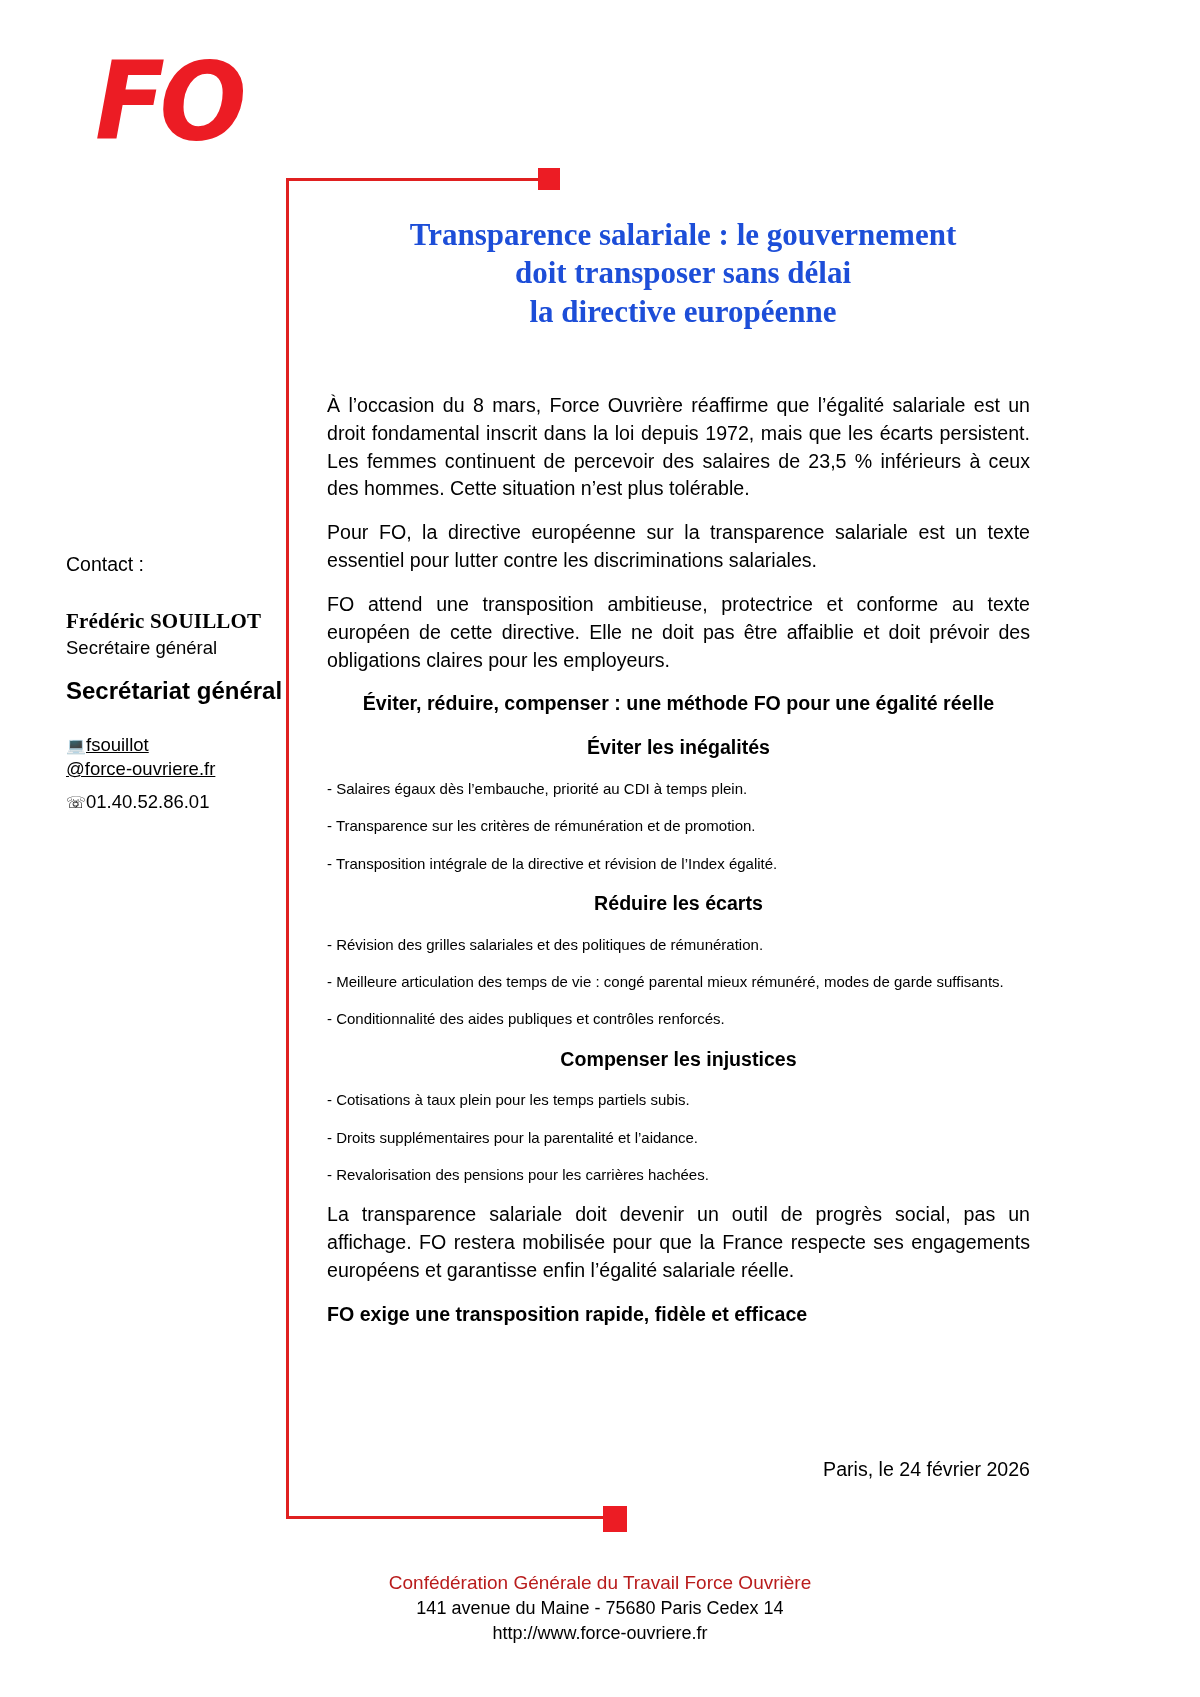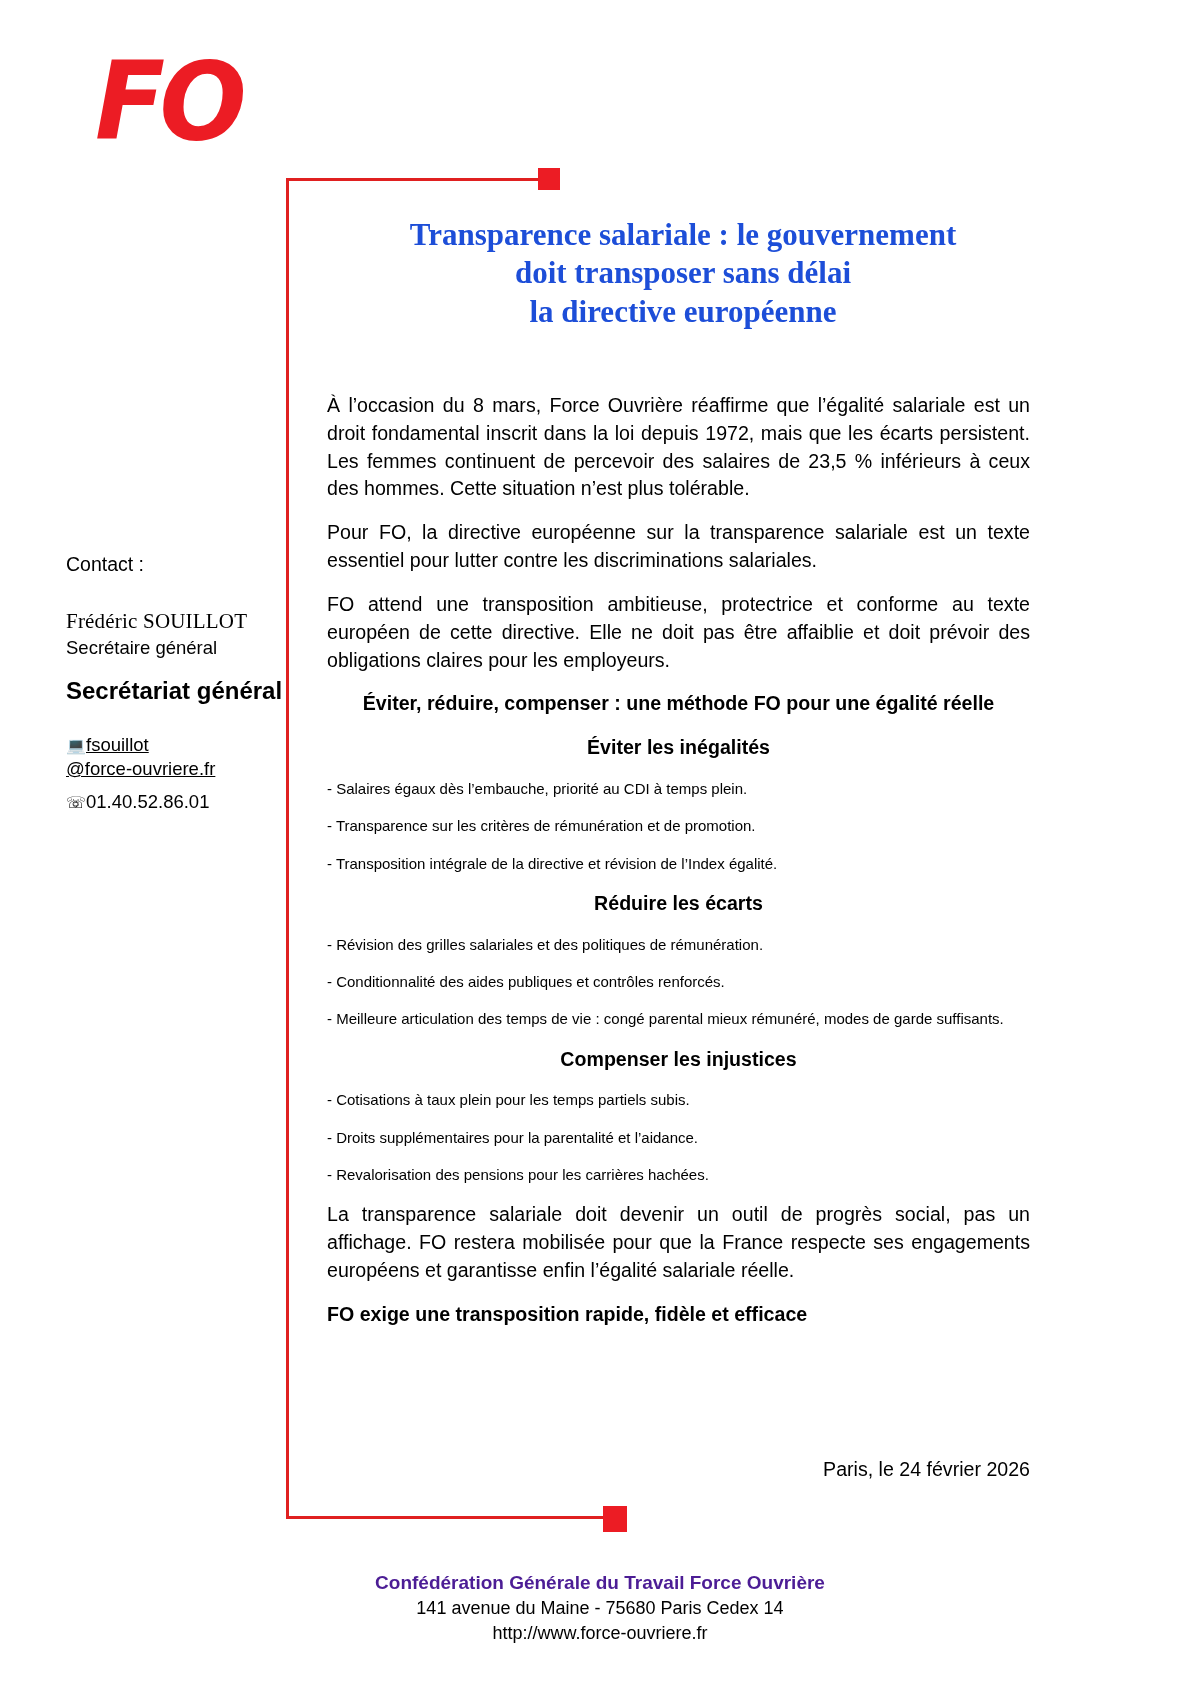--- a/index.html
+++ b/index.html
@@ -116,21 +116,21 @@
     width: 218px;
     font-size: 19.5px;
     line-height: 1.32;
   }
   .sidebar .contact-label {
     font-size: 19.5px;
     margin-bottom: 30px;
   }
   .sidebar .person-name {
     font-family: "Liberation Serif", serif;
-    font-weight: normal;
+    font-weight: bold;
     font-size: 21px;
     letter-spacing: 0.2px;
     margin-bottom: 1px;
   }
   .sidebar .person-role {
     font-size: 18.5px;
     margin-bottom: 14px;
   }
   .sidebar .dept {
     font-weight: bold;
@@ -210,23 +210,23 @@
   
   .footer {
     position: absolute;
     left: 0;
     top: 1570px;
     width: 1200px;
     text-align: center;
     line-height: 1.38;
   }
   .footer .org {
-    font-weight: bold;
+    font-weight: normal;
     font-size: 19px;
-    color: #4c1d95;
+    color: #b91c1c;
   }
   .footer .addr,
   .footer .url {
     font-size: 18px;
     color: #000000;
   }
 </style>
 </head>
 <body>
 
@@ -268,22 +268,22 @@
 
     <p class="heading">Éviter, réduire, compenser : une méthode FO pour une égalité réelle</p>
 
     <p class="heading">Éviter les inégalités</p>
     <p class="bullet">- Salaires égaux dès l’embauche, priorité au CDI à temps plein.</p>
     <p class="bullet">- Transparence sur les critères de rémunération et de promotion.</p>
     <p class="bullet">- Transposition intégrale de la directive et révision de l’Index égalité.</p>
 
     <p class="heading">Réduire les écarts</p>
     <p class="bullet">- Révision des grilles salariales et des politiques de rémunération.</p>
+    <p class="bullet justified">- Meilleure articulation des temps de vie : congé parental mieux rémunéré, modes de garde suffisants.</p>
     <p class="bullet">- Conditionnalité des aides publiques et contrôles renforcés.</p>
-    <p class="bullet justified">- Meilleure articulation des temps de vie : congé parental mieux rémunéré, modes de garde suffisants.</p>
 
     <p class="heading">Compenser les injustices</p>
     <p class="bullet">- Cotisations à taux plein pour les temps partiels subis.</p>
     <p class="bullet">- Droits supplémentaires pour la parentalité et l’aidance.</p>
     <p class="bullet">- Revalorisation des pensions pour les carrières hachées.</p>
 
     <p class="para">La transparence salariale doit devenir un outil de progrès social, pas un affichage.  FO restera mobilisée pour que la France respecte ses engagements européens et garantisse enfin l’égalité salariale réelle.</p>
     <p class="final-bold">FO exige une transposition rapide, fidèle et efficace</p>
   </div>
 

